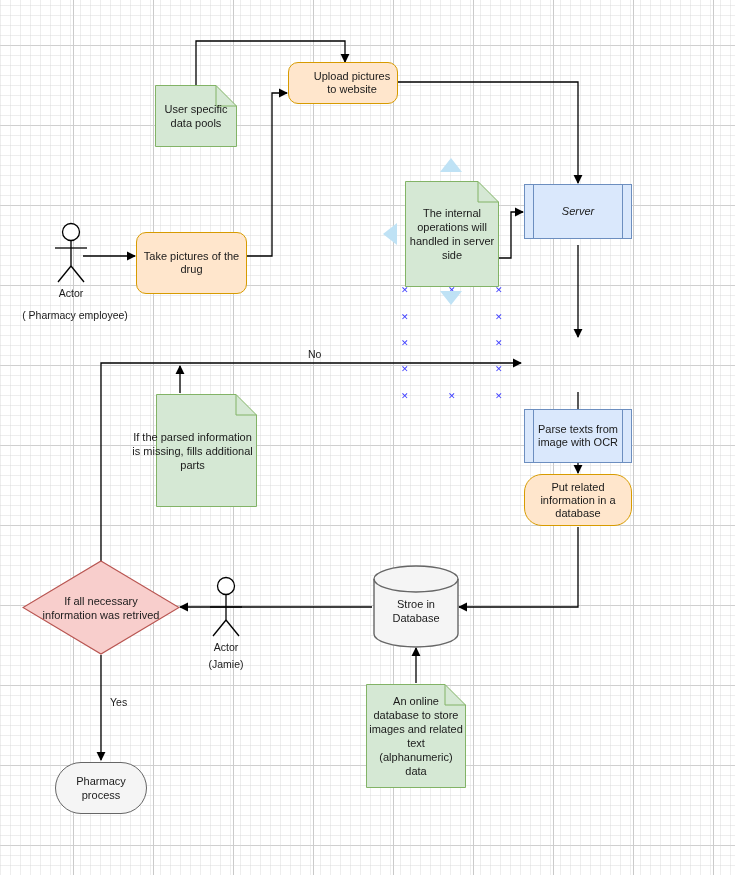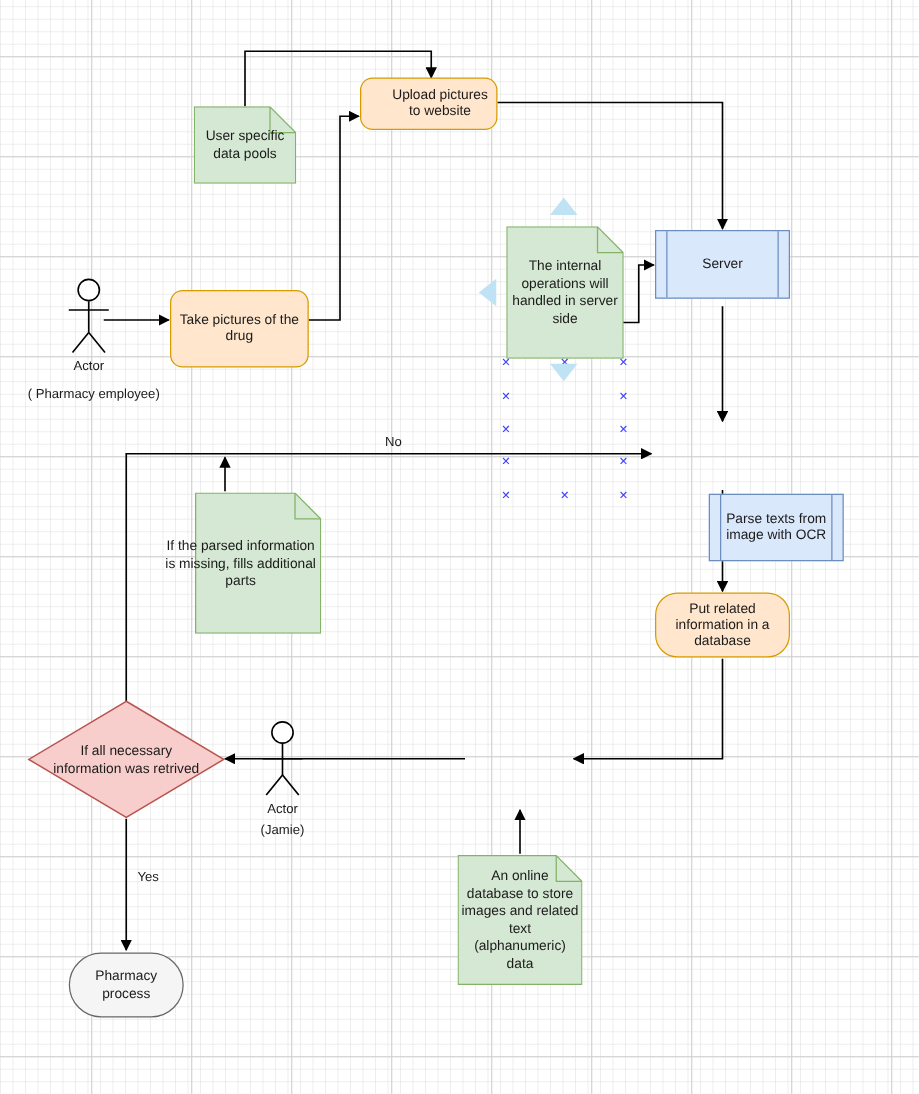--- a/index.html
+++ b/index.html
@@ -157,25 +157,25 @@
       <span class="cp" style="left:-4px;top:102px;">✕</span>
       <span class="cp" style="left:43px;top:102px;">✕</span>
       <span class="cp" style="left:90px;top:102px;">✕</span>
     </div>
   </div>
 
   <div class="dirarrow" style="left:440px;top:158px;border-left:11px solid transparent;border-right:11px solid transparent;border-bottom:14px solid #bfe2f5;"></div>
   <div class="dirarrow" style="left:440px;top:291px;border-left:11px solid transparent;border-right:11px solid transparent;border-top:14px solid #bfe2f5;"></div>
   <div class="dirarrow" style="left:383px;top:223px;border-top:11px solid transparent;border-bottom:11px solid transparent;border-right:14px solid #bfe2f5;"></div>
 
-  <div class="node predef" style="left:524px;top:184px;width:108px;height:55px;">
+  <div class="node predef" style="left:524px;top:184px;width:108px;height:55px;font-style:italic;">
     <span>Server</span>
   </div>
 
-  <div class="node predef" style="left:524px;top:340px;width:108px;height:54px;margin-left:43px;">
+  <div class="node predef" style="left:524px;top:354px;width:108px;height:54px;">
     <span>Parse texts from image with OCR</span>
   </div>
 
   <div class="note" style="left:128px;top:394px;width:101px;height:113px;padding-left:28px;">
     <svg width="101" height="113" viewBox="0 0 101 113">
       <path d="M 0.5,0.5 L 80,0.5 L 100.5,21 L 100.5,112.5 L 0.5,112.5 Z" fill="#d5e8d4" stroke="#82b366" stroke-width="1"></path>
       <path d="M 80,0.5 L 80,21 L 100.5,21" fill="none" stroke="#82b366" stroke-width="1"></path>
     </svg>
     <span class="txt">If the parsed information is missing, fills additional parts</span>
   </div>
@@ -184,20 +184,27 @@
     <span>Put related information in a database</span>
   </div>
 
   <div class="diamondwrap" style="left:22px;top:560px;width:158px;height:95px;">
     <svg width="158" height="95" viewBox="0 0 158 95">
       <path d="M 79,1 L 157,47.5 L 79,94 L 1,47.5 Z" fill="#f8cecc" stroke="#b85450" stroke-width="1.2"></path>
     </svg>
     <span class="txt" style="padding:0 16px;">If all necessary information was retrived</span>
   </div>
 
+  <div class="cylwrap" style="left:373px;top:565px;width:86px;height:83px;">
+    <svg width="86" height="83" viewBox="0 0 86 83">
+      <path d="M 1,14 L 1,69 A 42,13 0 0 0 85,69 L 85,14 A 42,13 0 0 0 1,14 Z" fill="#f5f5f5" stroke="#666666" stroke-width="1.4"></path>
+      <path d="M 1,14 A 42,13 0 0 0 85,14" fill="none" stroke="#666666" stroke-width="1.4"></path>
+    </svg>
+    <span class="txt">Stroe in Database</span>
+  </div>
 
   <div class="note" style="left:366px;top:684px;width:100px;height:104px;">
     <svg width="100" height="104" viewBox="0 0 100 104">
       <path d="M 0.5,0.5 L 79,0.5 L 99.5,21 L 99.5,103.5 L 0.5,103.5 Z" fill="#d5e8d4" stroke="#82b366" stroke-width="1"></path>
       <path d="M 79,0.5 L 79,21 L 99.5,21" fill="none" stroke="#82b366" stroke-width="1"></path>
     </svg>
     <span class="txt">An online database to store images and related text (alphanumeric) data</span>
   </div>
 
   <div class="node term" style="left:55px;top:762px;width:92px;height:52px;">

